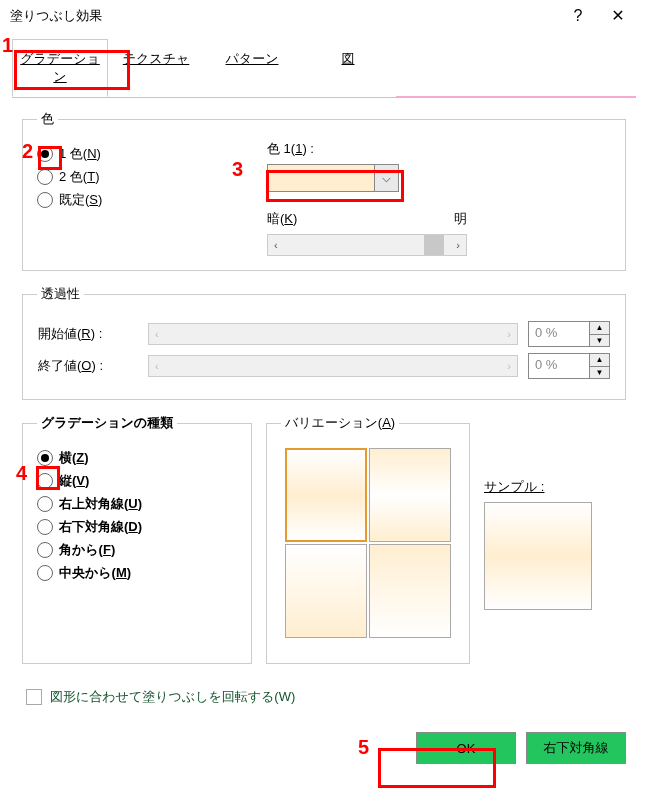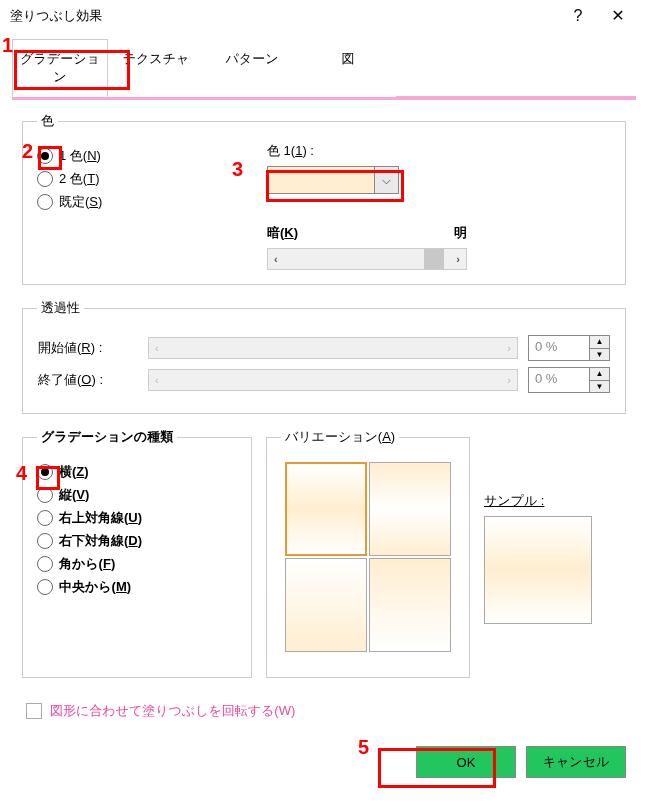--- a/index.html
+++ b/index.html
@@ -22,21 +22,22 @@
   .titlebar .title { flex: 1; }
   .titlebar .btn {
     width: 40px;
     text-align: center;
     font-size: 16px;
     line-height: 1;
   }
   .tabs {
     display: flex;
     margin: 6px 12px 0 12px;
-    border-bottom: 4px solid #f9a8d4;
+    border-bottom: 2px solid #f9a8d4;
+    text-decoration: underline;
   }
   .tab {
     padding: 10px 4px;
     width: 96px;
     text-align: center;
     border: 1px solid transparent;
     border-bottom: none;
     background: #fff;
     position: relative;
     top: 1px;
@@ -91,22 +92,21 @@
   }
   .swatch { flex: 1; background: #ffeed0; }
   .dd {
     width: 24px;
     border-left: 1px solid #888;
     background: #e9e9e9;
     display: flex; align-items: center; justify-content: center;
   }
   .chev { font-size: 11px; color: #555; }
   .brightness {
-    margin-top: 30px;
-    font-weight: bold;
+    margin-top: 18px;
   }
   .brightness-labels {
     display: flex; justify-content: space-between;
     width: 200px;
   }
   .brightness-bar {
     margin-top: 6px;
     width: 200px; height: 22px;
     background: #f0f0f0;
     border: 1px solid #ccc;
@@ -160,21 +160,21 @@
   .grad-hr { background: linear-gradient(to bottom, #ffeed0 0%, #fff 50%, #ffeed0 100%); }
   .grad-bl { background: linear-gradient(to bottom, #fff, #ffeed0); }
   .grad-br { background: linear-gradient(to bottom, #ffeed0, #fff); }
   .sample-wrap { margin-top: 64px; text-decoration: underline; }
   .sample-label { margin-bottom: 6px; }
   .sample {
     width: 108px; height: 108px; border: 1px solid #aaa;
     background: linear-gradient(to bottom, #fff 0%, #ffeed0 50%, #fff 100%);
   }
 
-  .check-row { display: flex; align-items: center; gap: 8px; margin: 10px 0 0 4px; color: #ec4899;}
+  .check-row { display: flex; align-items: center; gap: 8px; margin: 10px 0 0 4px; color: #14532d;}
   .checkbox { width: 16px; height: 16px; border: 1px solid #aaa; background: #fff; }
 
   .footer {
     display: flex; justify-content: flex-end; gap: 10px;
     padding: 14px 22px;
   }
   .btnf {
     min-width: 100px; height: 32px;
     border: 1px solid #888; background: #22c55e;
     display: flex; align-items: center; justify-content: center;
@@ -338,21 +338,21 @@
     <span>図形に合わせて塗りつぶしを回転する(W)</span>
   </div>
 
 </div>
 
 <div class="footer">
   <div class="btnf">
       <span>OK</span>
     </div>
   <div class="btnf">
-      <span>キャンセル</span>
+      <span>右下対角線</span>
     </div>
 </div>
 
 <span class="ann-num" style="left:2px; top:34px;">1</span>
 <div class="ann-box" style="left:14px; top:50px; width:116px; height:40px;"></div>
 
 <span class="ann-num" style="left:22px; top:140px;">2</span>
 <div class="ann-box" style="left:38px; top:146px; width:24px; height:24px;"></div>
 
 <span class="ann-num" style="left:232px; top:158px;">3</span>

